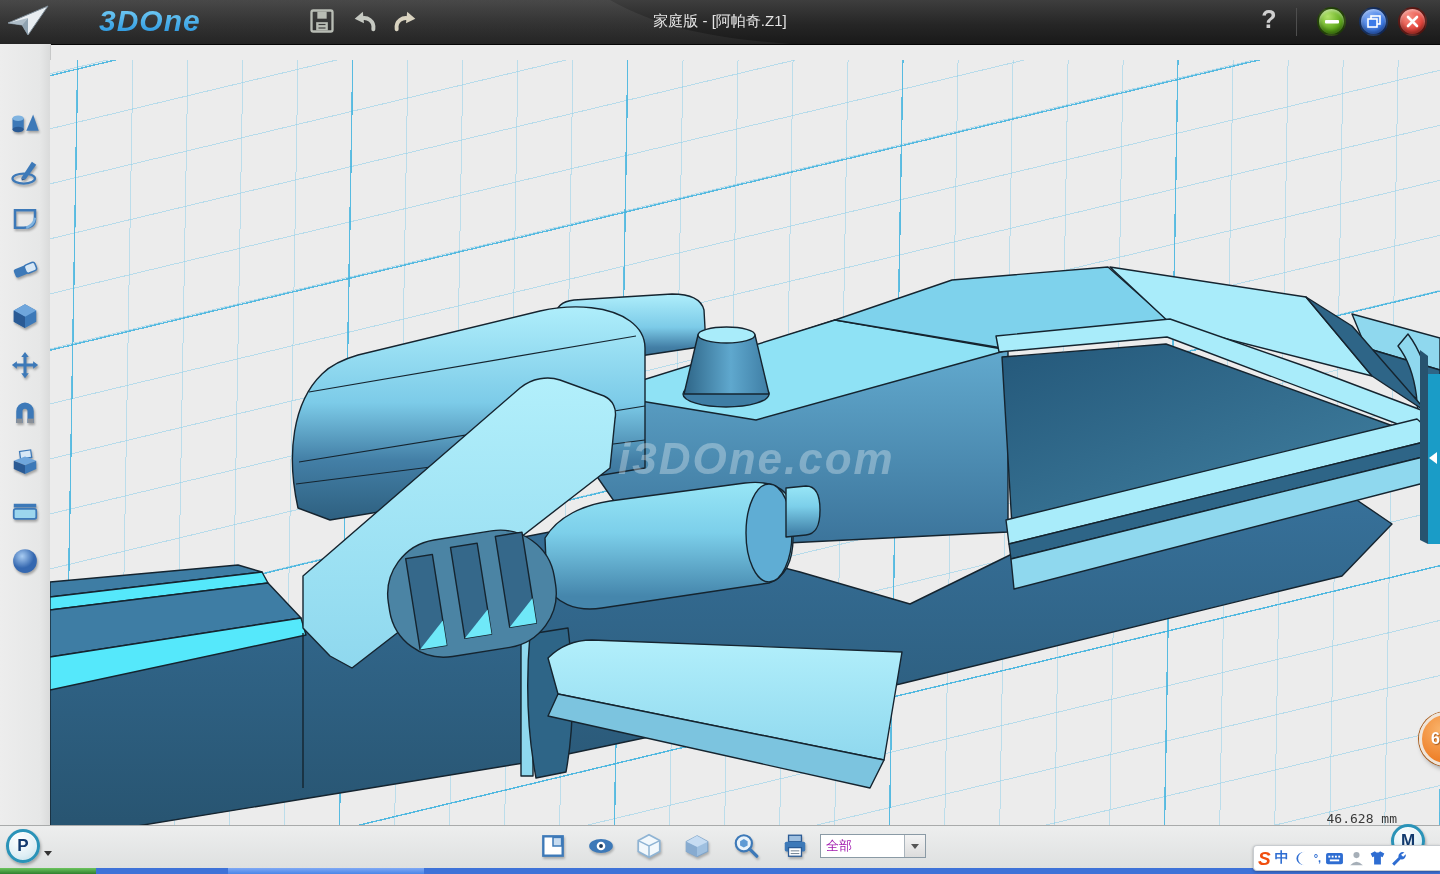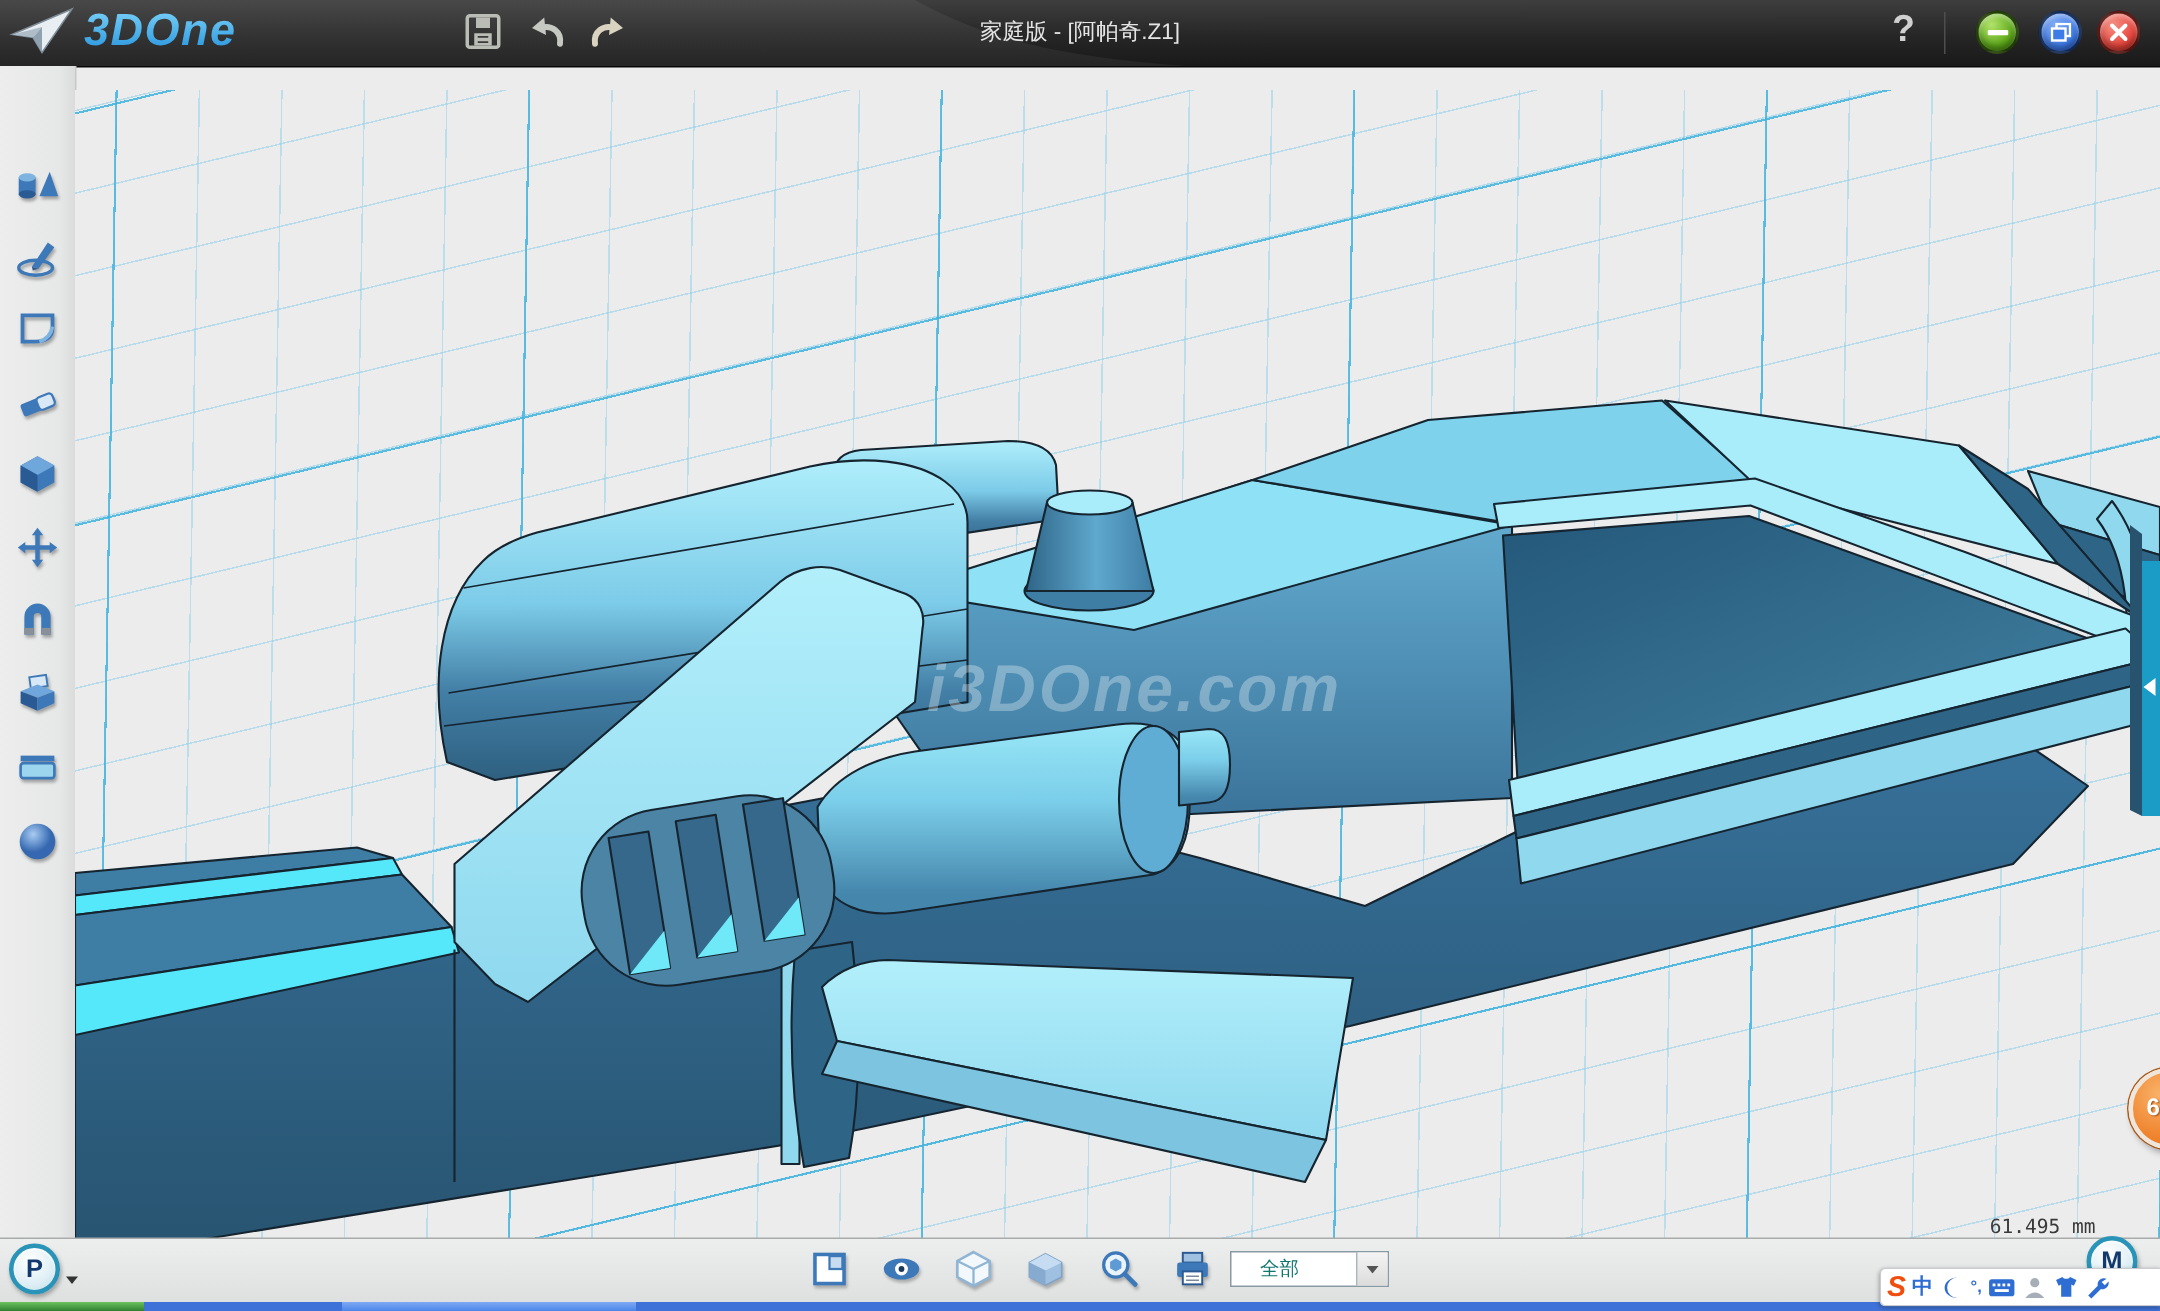--- a/index.html
+++ b/index.html
@@ -8,21 +8,21 @@
   
   .titlebar{position:absolute;left:0;top:0;width:1440px;height:44px;
     background:linear-gradient(180deg,#3e3e3e,#262626 55%,#191919);
     border-bottom:1px solid #070707;}
   .tb-swoosh{position:absolute;left:0;top:0;width:800px;height:44px;
     background:linear-gradient(180deg,#555,#333);opacity:.45;
     clip-path:path('M0 0 L610 0 C660 28 712 38 790 44 L0 44 Z');}
   .logo{position:absolute;left:6px;top:3px;display:flex;align-items:center;gap:6px;}
   .logo-text{font-size:30px;font-weight:bold;font-style:italic;letter-spacing:1px;
     background:linear-gradient(180deg,#7fd4f8,#1f8fdc);
-    -webkit-background-clip:text;background-clip:text;color:transparent;}
+    -webkit-background-clip:text;background-clip:text;color:transparent;margin-left:43px;}
   .tb-btn{position:absolute;top:7px;width:28px;height:28px;}
   .tb-title{position:absolute;left:50%;top:12px;transform:translateX(-50%);
     color:#e4e4e4;font-size:15px;white-space:nowrap;}
   .tb-help{position:absolute;left:1256px;top:5px;color:#d0d0d0;font-size:25px;font-weight:bold;width:26px;text-align:center;}
   .tb-sep{position:absolute;left:1296px;top:8px;width:1px;height:28px;background:#4e4e4e;}
   .winbtn{position:absolute;top:7px;width:29px;height:29px;border-radius:50%;
     border:2px solid rgba(0,0,0,.6);box-sizing:border-box;
     box-shadow:inset 0 2px 3px rgba(255,255,255,.45), inset 0 -3px 4px rgba(0,0,0,.35);
     display:flex;align-items:center;justify-content:center;}
   .wb-min{left:1317px;background:radial-gradient(circle at 35% 30%,#b2e36a,#5ca818 62%,#3f7f10);}
@@ -53,21 +53,21 @@
     box-sizing:border-box;color:#fff;font-weight:bold;font-size:16px;
     display:flex;align-items:center;padding-left:9px;cursor:pointer;
     text-shadow:1px 1px 1px rgba(120,50,0,.6);}
   
   .bottombar{position:absolute;left:0;top:825px;width:1440px;height:43px;
     background:linear-gradient(180deg,#EDEEEE,#DEE0E0);border-top:1px solid #A9ABAB;}
   .bb-icon{position:absolute;top:6px;width:28px;height:28px;cursor:pointer;}
   .bb-icon svg{filter:drop-shadow(1px 2px 1px rgba(0,0,0,.25));}
   .combo{position:absolute;left:820px;top:8px;width:106px;height:24px;background:#fff;
     border:1px solid #8a9aa5;box-sizing:border-box;font-size:13px;display:flex;align-items:center;cursor:pointer;}
-  .combo .val{flex:1;padding-left:19px;color:#0f766e;}
+  .combo .val{flex:1;padding-left:5px;color:#a21caf;}
   .combo .arrbox{width:20px;height:100%;background:linear-gradient(180deg,#f4f4f4,#dcdcdc);
     border-left:1px solid #aab4bc;display:flex;align-items:center;justify-content:center;}
   .combo .arrbox span{width:0;height:0;border-left:4px solid transparent;border-right:4px solid transparent;border-top:5px solid #555;}
   .round-mode{position:absolute;width:34px;height:34px;border-radius:50%;background:radial-gradient(circle at 40% 30%,#ffffff,#dfeff5 60%,#bcdde8);
     border:3px solid #2a93b8;box-sizing:border-box;color:#123a6e;font-weight:bold;font-size:17px;
     display:flex;align-items:center;justify-content:center;cursor:pointer;
     box-shadow:inset 0 1px 2px #fff,1px 2px 3px rgba(0,0,0,.3);}
   .p-caret{position:absolute;left:44px;top:851px;width:0;height:0;cursor:pointer;
     border-left:4px solid transparent;border-right:4px solid transparent;border-top:5px solid #333;}
   
@@ -305,21 +305,21 @@
           <rect x="504" y="525" width="27" height="92" fill="#35688A"></rect>
           <path d="M412,625 L439,625 L439,600 Z" fill="#6FE8F8" stroke="none"></path>
           <path d="M458,621 L485,621 L485,596 Z" fill="#6FE8F8" stroke="none"></path>
           <path d="M504,617 L531,617 L531,592 Z" fill="#6FE8F8" stroke="none"></path>
         </g>
 
         <path d="M1420,334 L1428,340 L1428,528 L1420,524 Z" fill="#27536F" stroke="none"></path>
       </g>
       <text x="618" y="458" font-size="44" font-style="italic" font-weight="bold" fill="#ffffff" opacity="0.3" letter-spacing="2">i3DOne.com</text>
     </svg>
-    <div class="dim-label">61.495 mm</div>
+    <div class="dim-label">46.628 mm</div>
     <div class="panel-tab">
       <div class="arr"></div>
     </div>
     <div class="badge">61</div>
   </div>
 
   <div class="bottombar">
     <div class="bb-icon" style="left:539px">
       <svg width="28" height="28" viewBox="0 0 26 26">
         <rect x="4" y="4" width="18" height="18" fill="#fff" stroke="#3D79B8" stroke-width="2.2"></rect>

